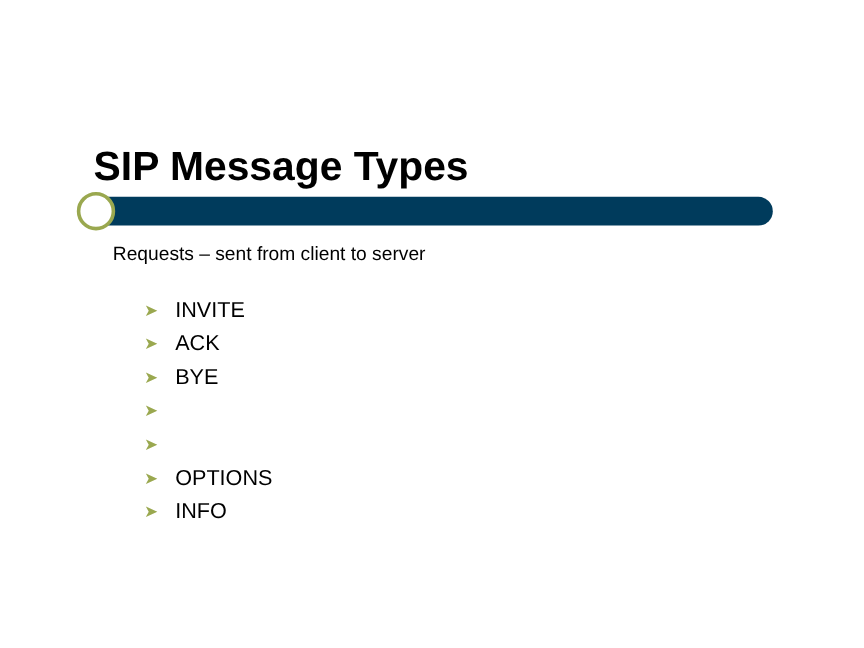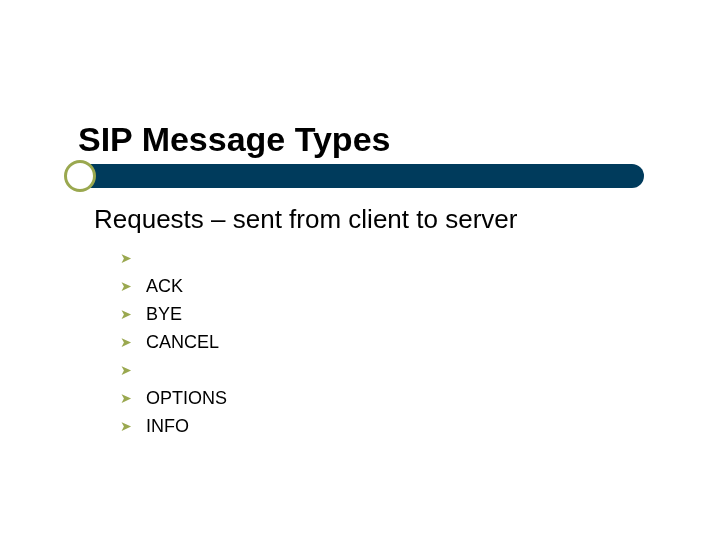--- a/index.html
+++ b/index.html
@@ -43,21 +43,21 @@
     height: 32px;
     border-radius: 50%;
     background: #ffffff;
     border: 3px solid #9aa84f;
     box-sizing: border-box;
   }
   .subtitle {
     position: absolute;
     left: 94px;
     top: 204px;
-    font-size: 26px;
+    font-size: 16px;
     color: #000;
   }
   .list {
     position: absolute;
     left: 120px;
     top: 244px;
   }
   .list-item {
     display: flex;
     align-items: center;
@@ -81,32 +81,32 @@
   <div class="title">SIP Message Types</div>
 
   <div class="underline-bar"></div>
   <div class="bullet-dot"></div>
 
   <div class="subtitle">Requests – sent from client to server</div>
 
   <div class="list">
     <div class="list-item">
       <span class="arrow">➤</span>
+      <span>INVITE</span>
     </div>
     <div class="list-item">
       <span class="arrow">➤</span>
       <span>ACK</span>
     </div>
     <div class="list-item">
       <span class="arrow">➤</span>
       <span>BYE</span>
     </div>
     <div class="list-item">
       <span class="arrow">➤</span>
-      <span>CANCEL</span>
     </div>
     <div class="list-item">
       <span class="arrow">➤</span>
     </div>
     <div class="list-item">
       <span class="arrow">➤</span>
       <span>OPTIONS</span>
     </div>
     <div class="list-item">
       <span class="arrow">➤</span>

